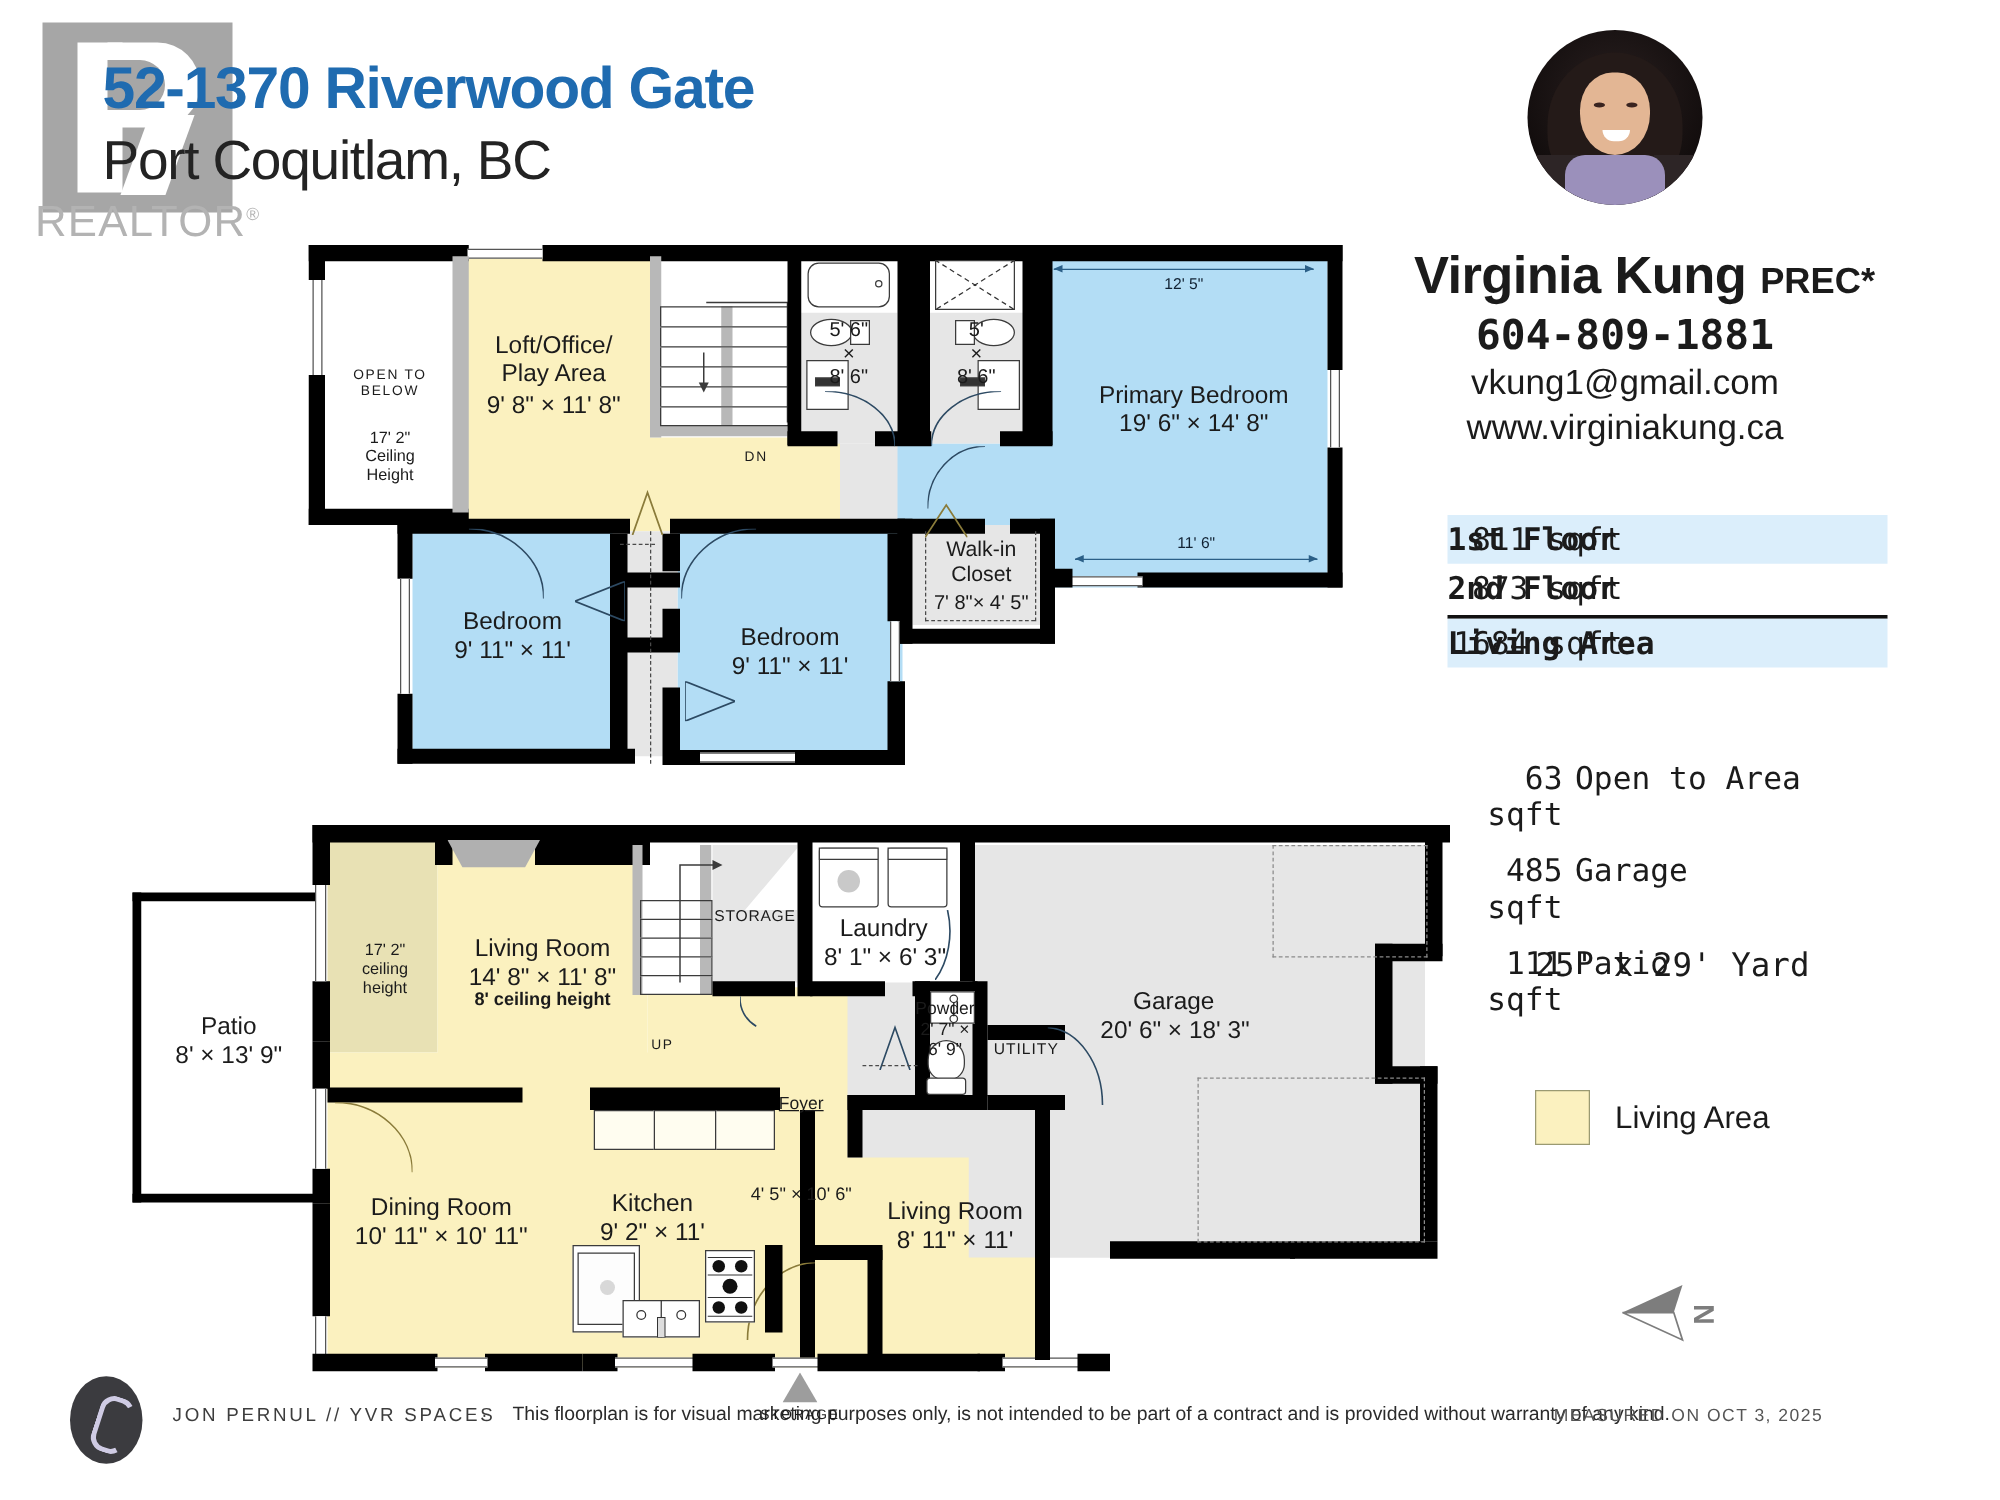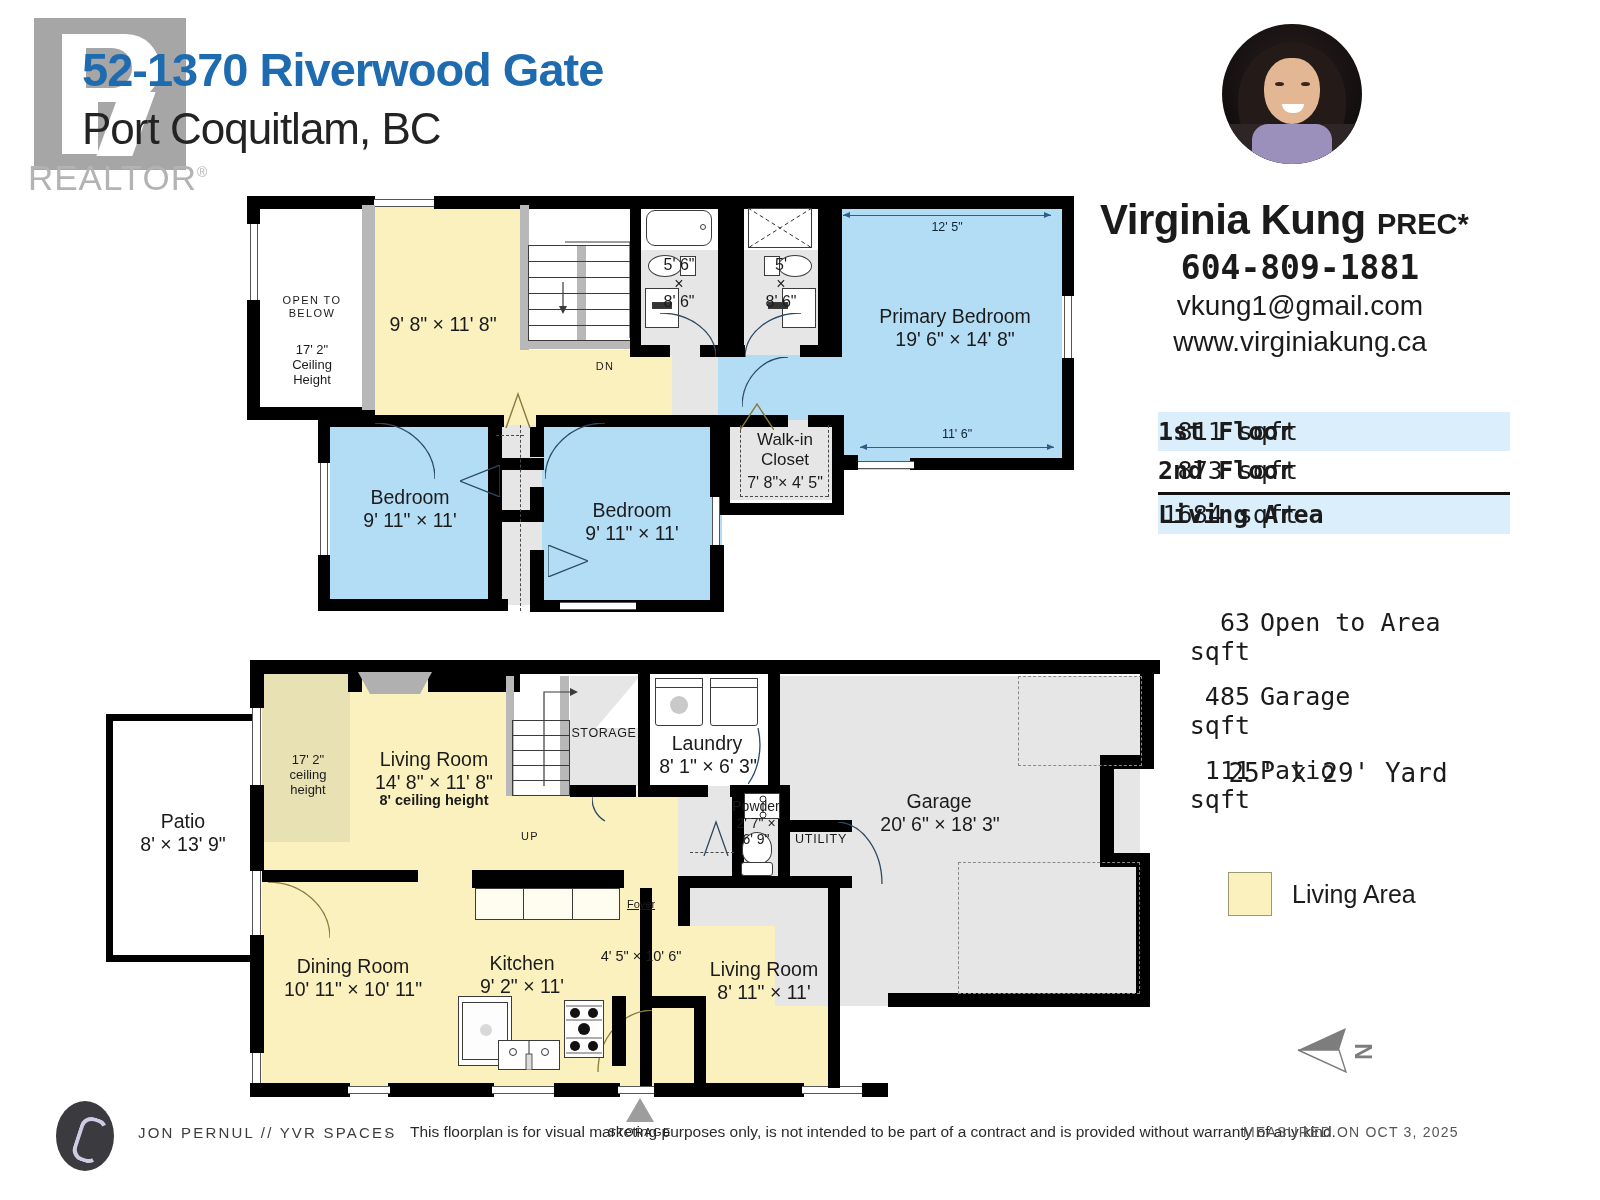--- a/index.html
+++ b/index.html
@@ -31,21 +31,21 @@
         background:#241a18;}
   #agent-photo .face{position:absolute;left:42px;top:34px;width:56px;height:66px;border-radius:46% 46% 50% 50%;
         background:#e3b694;}
   #agent-photo .eyeL{position:absolute;left:53px;top:58px;width:9px;height:4px;border-radius:50%;background:#3a2420;}
   #agent-photo .eyeR{position:absolute;left:79px;top:58px;width:9px;height:4px;border-radius:50%;background:#3a2420;}
   #agent-photo .mouth{position:absolute;left:60px;top:80px;width:22px;height:9px;border-radius:0 0 11px 11px;background:#fff;}
   #agent-photo .shirt{position:absolute;left:30px;top:100px;width:80px;height:48px;background:#9b90bb;border-radius:16px 16px 0 0;}
   #agent-photo .jacket-l{position:absolute;left:12px;top:100px;width:34px;height:48px;background:#2d2526;transform:skewX(12deg);}
   #agent-photo .jacket-r{position:absolute;left:96px;top:100px;width:34px;height:48px;background:#2d2526;transform:skewX(-12deg);}
 
-  #agent-name{left:1100px;top:196px;width:400px;text-align:left;font-size:42px;font-weight:bold;letter-spacing:-0.5px;white-space:nowrap;}
+  #agent-name{left:1100px;top:196px;width:400px;text-align:right;font-size:42px;font-weight:bold;letter-spacing:-0.5px;white-space:nowrap;}
   #agent-name .prec{font-size:29px;font-weight:bold;letter-spacing:0px;}
   #agent-phone{left:1100px;top:248px;width:400px;text-align:center;font-size:33px;font-weight:bold;font-family:"DejaVu Sans Mono",monospace;}
   #agent-email{left:1100px;top:290px;width:400px;text-align:center;font-size:28px;}
   #agent-web{left:1100px;top:326px;width:400px;text-align:center;font-size:28px;}
 
   
   #sqft-table{left:1158px;top:412px;width:352px;font-family:"DejaVu Sans Mono",monospace;}
   .sqft-row{display:flex;justify-content:flex-start;align-items:baseline;font-size:25px;padding:5px 0 5px 0;}
   .sqft-row .num{width:140px;text-align:right;padding-right:12px;}
   .sqft-row .lbl{font-weight:bold;}
@@ -322,20 +322,22 @@
     <path d="M4,36 L16,2 L28,36" stroke="#8a7b3a" stroke-width="1.4" fill="none"></path>
   </svg>
 
   <div class="lbl tiny" style="left:256px;top:294px;width:112px;">
     <span>OPEN TO</span><br><span>BELOW</span>
   </div>
   <div class="lbl small" style="left:256px;top:342px;width:112px;white-space:pre-line;">17' 2"
 Ceiling
 Height</div>
 
+  <div class="lbl rname" style="left:358px;top:265px;width:170px;white-space:pre-line;">Loft/Office/
+Play Area</div>
   <div class="lbl rdim" style="left:358px;top:313px;width:170px;">9' 8" × 11' 8"</div>
 
   <div class="lbl" style="left:641px;top:256px;width:76px;font-size:16px;white-space:pre-line;">5' 6"
 ×
 8' 6"</div>
   <div class="lbl" style="left:743px;top:256px;width:76px;font-size:16px;white-space:pre-line;">5'
 ×
 8' 6"</div>
 
   <div class="lbl rname" style="left:855px;top:305px;width:200px;">Primary Bedroom</div>
@@ -495,21 +497,21 @@
   <div class="wall" style="left:640px;top:888px;width:12px;height:120px;"></div>
   <div class="wall" style="left:640px;top:1008px;width:12px;height:78px;"></div>
   <div class="wall" style="left:694px;top:1000px;width:12px;height:88px;"></div>
   <div class="wall" style="left:652px;top:996px;width:54px;height:12px;"></div>
   <div class="wall" style="left:828px;top:888px;width:12px;height:200px;"></div>
   <svg class="abs" style="left:596px;top:1010px;" width="56" height="62">
     <path d="M56,0 A56,62 0 0 0 2,62" stroke="#8a7b3a" stroke-width="1.3" fill="none"></path>
   </svg>
   <div class="lbl rname" style="left:690px;top:958px;width:148px;">Living Room</div>
   <div class="lbl rdim" style="left:690px;top:981px;width:148px;">8' 11" × 11'</div>
-  <div class="lbl" style="left:598px;top:898px;width:86px;font-size:11px;text-decoration:underline;">Foyer</div>
+  <div class="lbl" style="left:598px;top:874px;width:86px;font-size:14px;text-decoration:underline;">Foyer</div>
   <div class="lbl" style="left:590px;top:948px;width:102px;font-size:14.5px;">4' 5" × 10' 6"</div>
 
   <div class="wall" style="left:472px;top:870px;width:152px;height:18px;"></div>
   <div class="thin" style="left:475px;top:888px;width:145px;height:32px;background:#fffdf0;"></div>
   <div class="thin" style="left:523px;top:888px;width:1px;height:32px;border-width:0;border-left:1px solid #3b3b3b;"></div>
   <div class="thin" style="left:572px;top:888px;width:1px;height:32px;border-width:0;border-left:1px solid #3b3b3b;"></div>
   <div class="thin" style="left:458px;top:996px;width:54px;height:70px;background:#fff;"></div>
   <div class="thin" style="left:462px;top:1002px;width:46px;height:58px;background:#fdfdfd;"></div>
   <svg class="abs" style="left:478px;top:1022px;" width="16" height="16">
     <circle cx="8" cy="8" r="6" fill="#d8d8d8"></circle>

